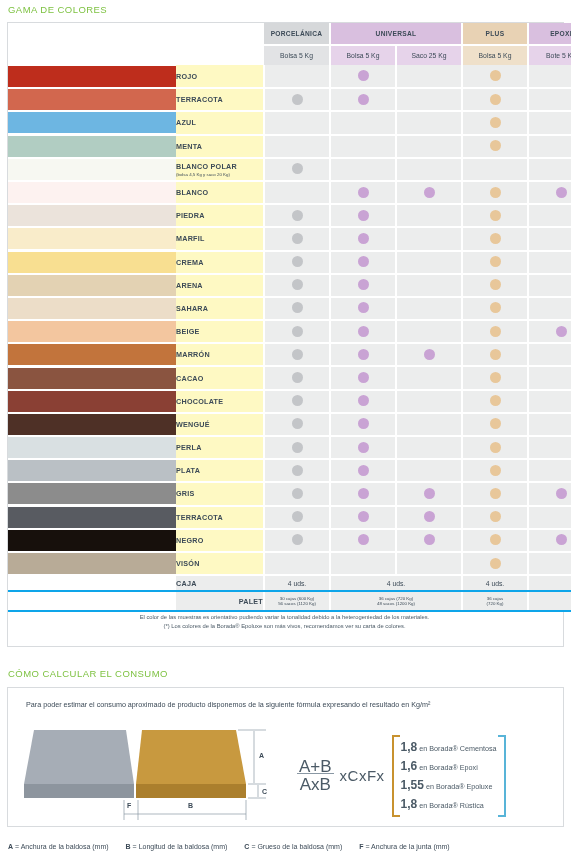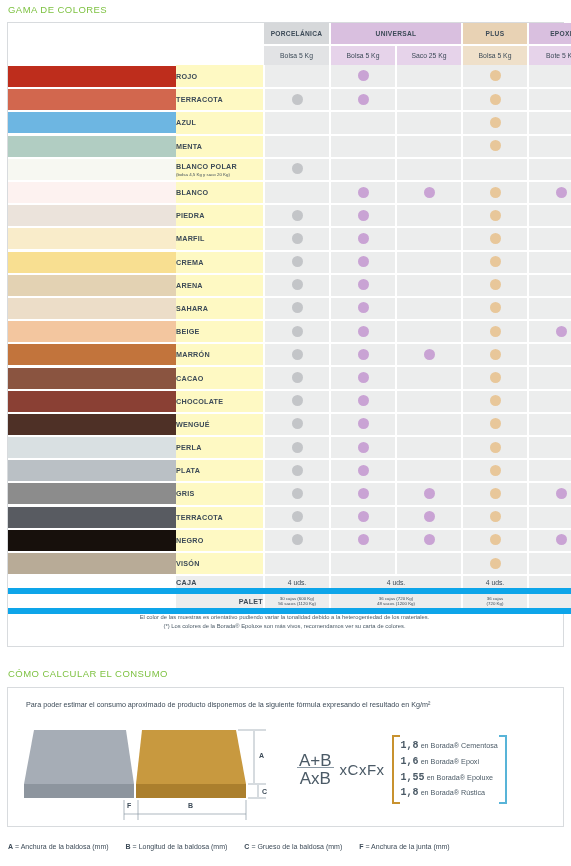--- a/index.html
+++ b/index.html
@@ -63,21 +63,21 @@
   td.dotcell {
     background: #eceded; text-align: center; vertical-align: middle;
     border-right: 2px solid #ffffff;
   }
   .dot { width: 11px; height: 11px; border-radius: 50%; display: inline-block; }
   .dot.grey { background: #c3c5c8; }
   .dot.purp { background: #c9a3d4; }
   .dot.tan  { background: #e8c79a; }
 
   
-  tr.frow td { height: 16px; border-bottom: 6px solid #0ea5e9; }
+  tr.frow td { height: 16px; border-bottom: 2px solid #0ea5e9; }
   tr.frow td.cname { background: #eceded; }
   tr.frow td.fval {
     background: #eceded; text-align: center; vertical-align: middle;
     font-size: 6.8px; color: #3c4a57; border-right: 2px solid #ffffff;
   }
   tr.palet td { height: 20px; text-align: right; }
   tr.palet td.fval { font-size: 4.4px; line-height: 1.28; }
   td.fblank { background: #ffffff; }
 
   
@@ -106,21 +106,21 @@
 
   .bracketbox { position: relative; margin-left: 7px; padding: 3px 9px; }
   .bracketbox:before, .bracketbox:after {
     content: ""; position: absolute; top: 0; bottom: 0; width: 6px;
   }
   .bracketbox:before { left: 0; border-left: 2px solid #c8922f;
       border-top: 2px solid #c8922f; border-bottom: 2px solid #c8922f; }
   .bracketbox:after { right: 0; border-right: 2px solid #58b4d8;
       border-top: 2px solid #58b4d8; border-bottom: 2px solid #58b4d8; }
   .bline { font-size: 7.2px; color: #4b5a66; line-height: 1.58; white-space: nowrap; }
-  .bline b { font-weight: 700; font-size: 10px; font-family: Liberation Mono, monospace; }
+  .bline b { font-weight: 700; font-size: 12px; }
 </style>
 </head>
 <body>
 
 <div class="page">
 
   <div class="section-title" id="gama-title">GAMA DE COLORES</div>
 
   <div class="panel" id="gama-panel"></div>
 

